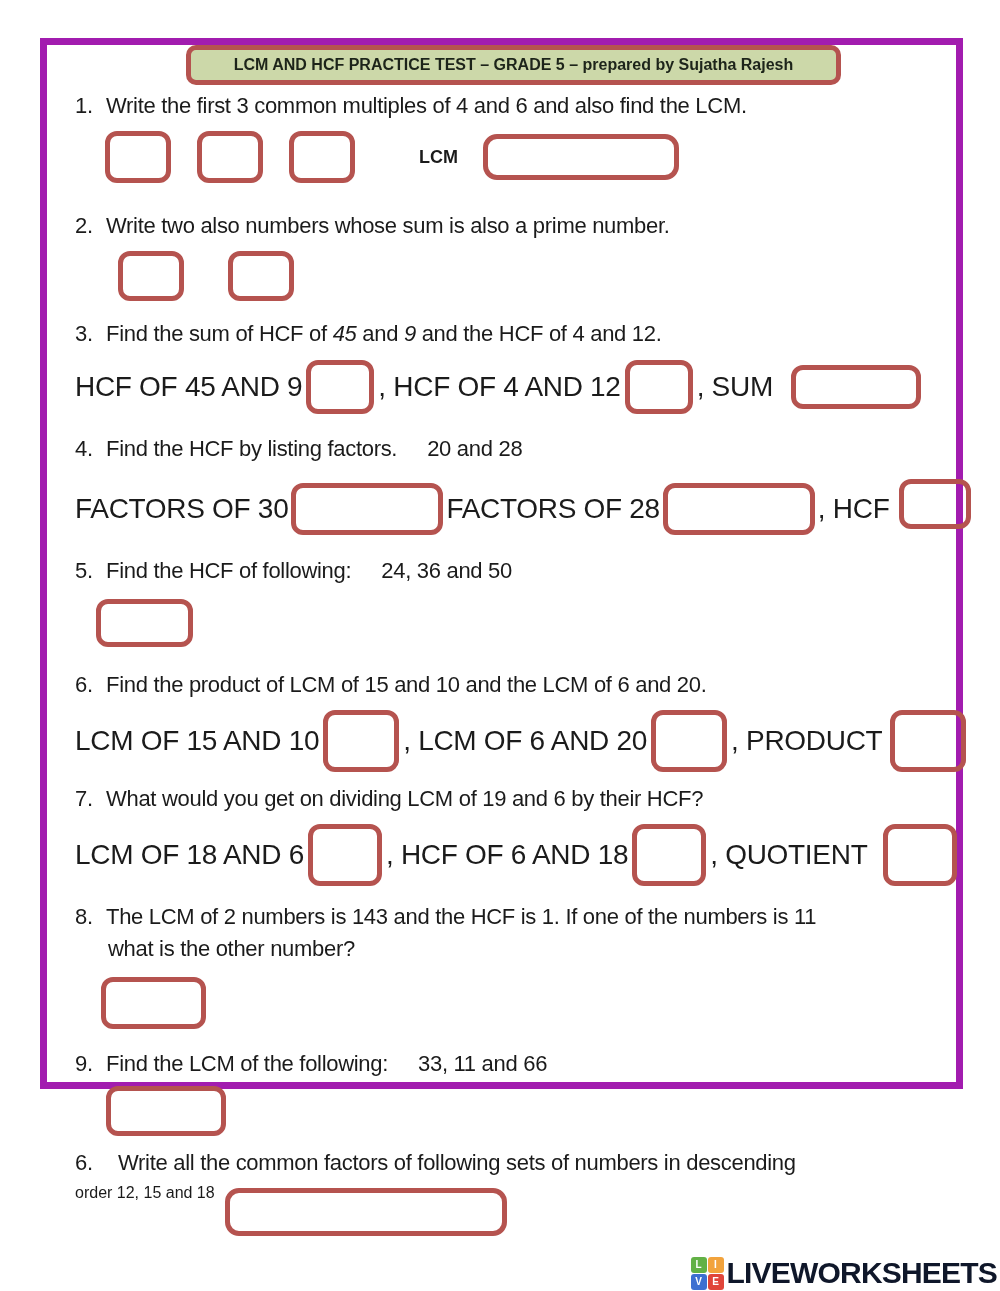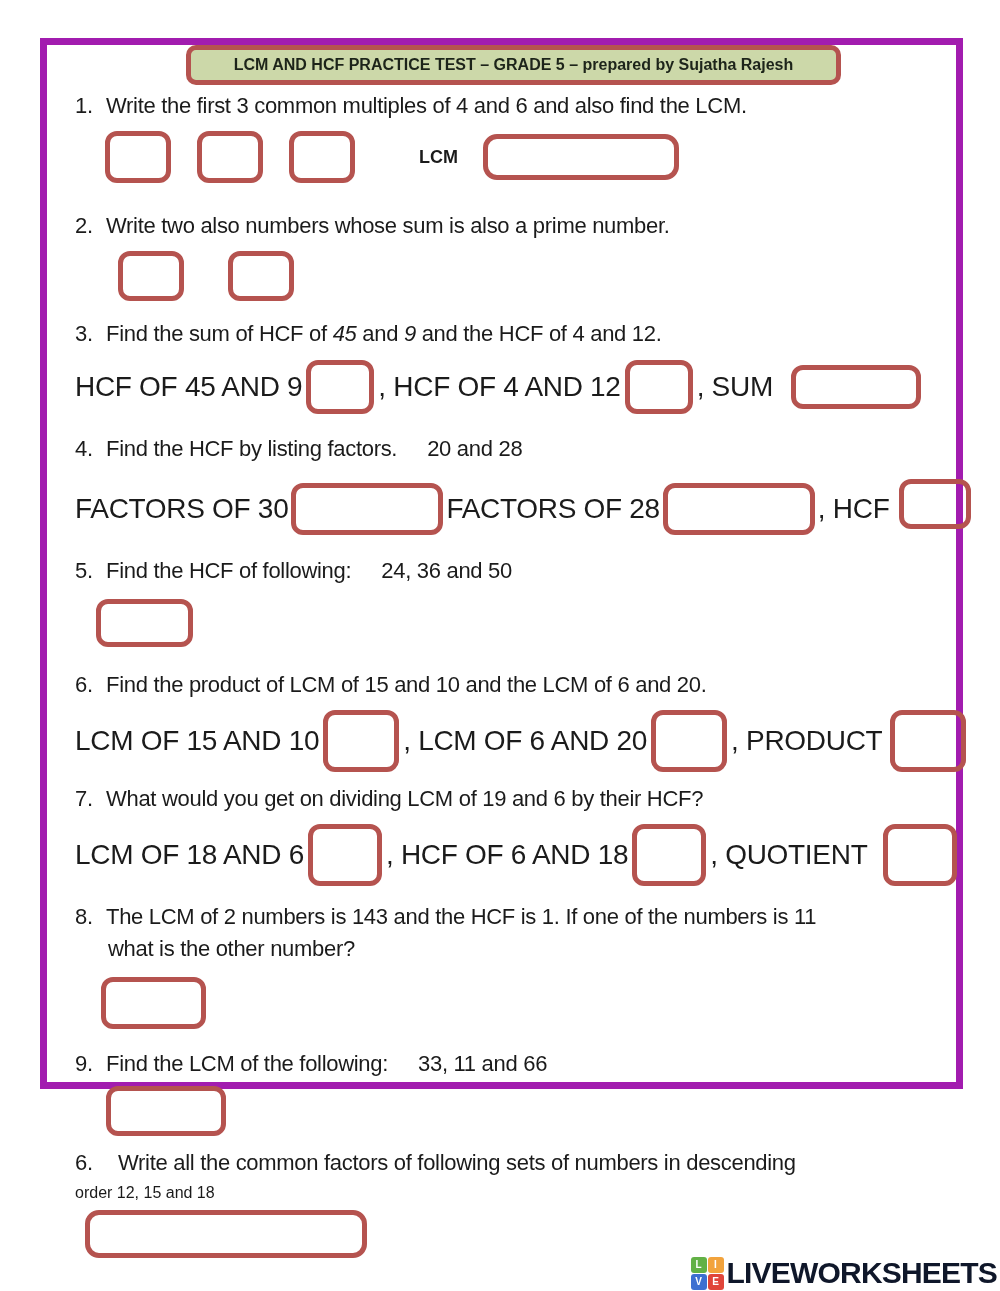--- a/index.html
+++ b/index.html
@@ -71,21 +71,21 @@
   .q8-text { margin-top:15px; line-height:32px; }
   .q8-line2 { margin-left:33px; line-height:32px;align-items:center; }
   .b-q8 { width:105px; height:52px; margin:12px 0 0 26px; }
 
   
   .q9-text { margin-top:22px; }
   .b-q9 { width:120px; height:50px; margin:9px 0 0 31px; }
 
   
   .q10-line1 { margin-top:14px; }
-  .q10-row { display:flex; align-items:flex-start; margin-top:4px;flex-direction:column; }
+  .q10-row { display:flex; align-items:flex-start; margin-top:4px; }
   .q10-row .lbl { margin-top:4px; }
   .b-q10 { width:282px; height:48px; margin-left:10px; margin-top:8px; border-radius:14px; }
 
   
   .footer { position:absolute; right:3px; bottom:1px; display:flex; align-items:center; }
   .logo-grid { display:grid; grid-template-columns:16px 16px; grid-template-rows:16px 16px;
     gap:1px; margin-right:3px; }
   .sq { display:flex; align-items:center; justify-content:center; border-radius:3px;
     color:#fff; font-size:10px; font-weight:bold; font-family:"Liberation Sans", sans-serif; }
   .sq-l { background:#62b146; }

